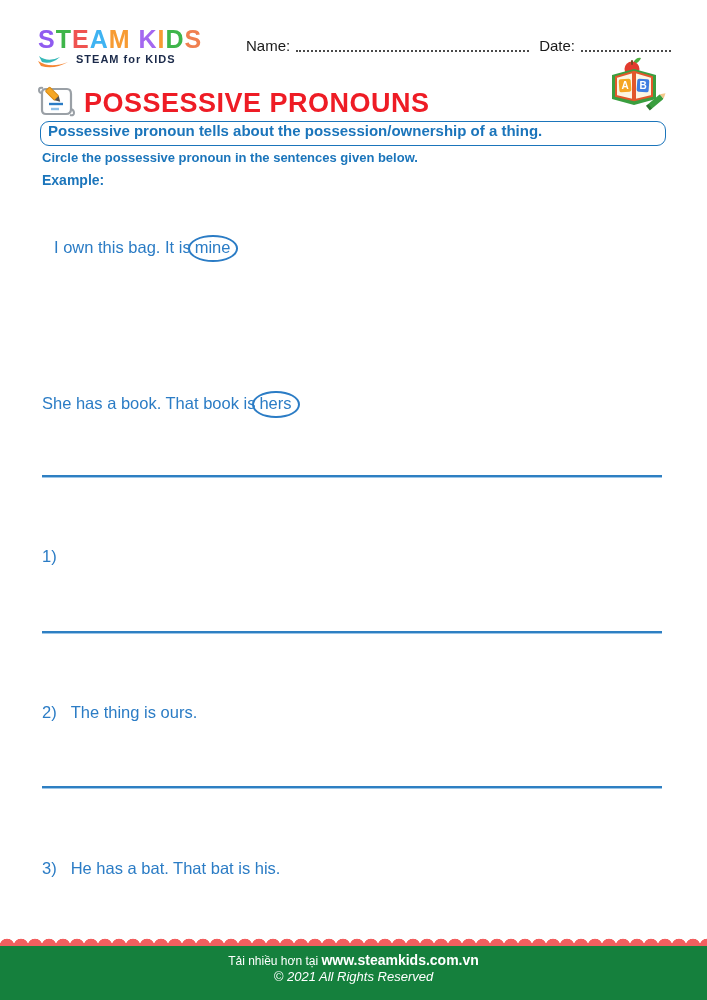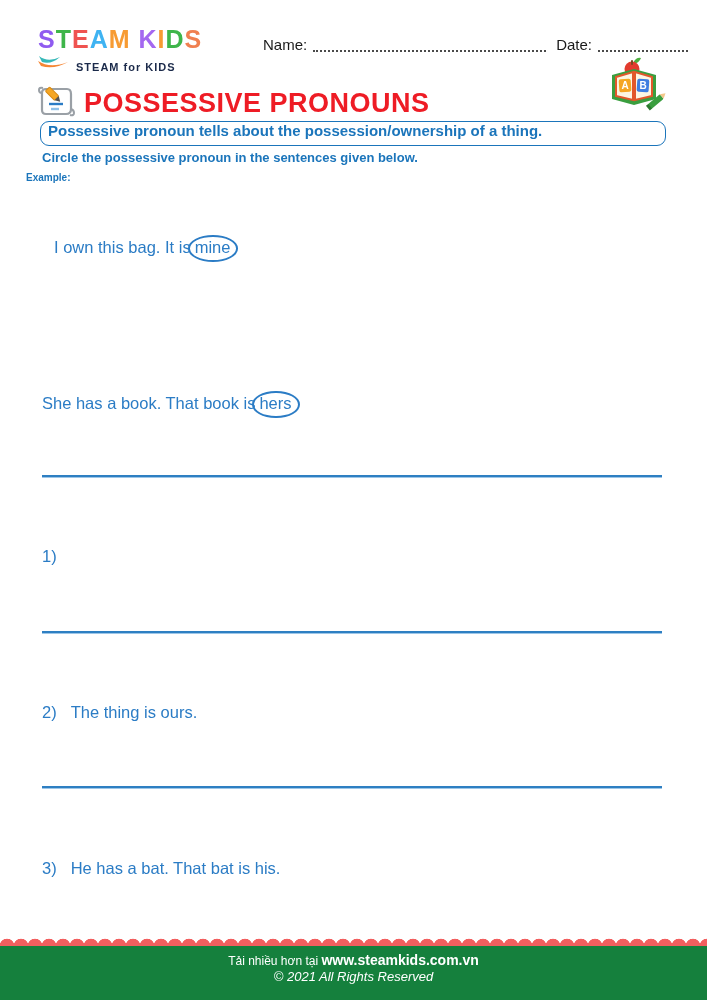--- a/index.html
+++ b/index.html
@@ -6,40 +6,40 @@
   html,body { background:#e9e9e9; }
   .page {
     position:relative; width:707px; height:1000px; margin:0 auto;
     background:#ffffff; overflow:hidden;
     font-family:"Liberation Sans", sans-serif;
     padding-left:12px;
   }
   
   .logo { position:absolute; left:38px; top:26px; width:210px; }
   .logo-word { font-weight:bold; font-size:25px; letter-spacing:1px; line-height:26px; white-space:pre; }
-  .logo-sub { display:flex; align-items:flex-end; gap:4px; margin-top:1px; }
+  .logo-sub { display:flex; align-items:flex-start; gap:4px; margin-top:1px; }
   .logo-tagline { font-size:11px; font-weight:bold; color:#1b2a4a; letter-spacing:1px; }
-  .namedate { position:absolute; left:263px; top:36px; width:425px; display:flex; align-items:flex-start; font-size:15px; color:#1a1a1a; font-weight:500; }
+  .namedate { position:absolute; left:246px; top:36px; width:425px; display:flex; align-items:center; font-size:15px; color:#1a1a1a; font-weight:500; }
   .dotline { border-bottom:2px dotted #4a4a4a; height:16px; display:inline-block; }
   .dot-name { width:290px; margin:0 10px 2px 6px; }
   .dot-date { width:112px; margin:0 0 2px 6px; }
   .abc-icon { position:absolute; left:606px; top:55px; }
   
   .title-row { position:absolute; left:38px; top:84px; display:flex; align-items:center; gap:8px; }
   .title-text { font-size:27px; font-weight:bold; color:#ee1c25; letter-spacing:0.5px; }
   
   .def-box {
     position:absolute; left:40px; top:121px; width:626px; height:25px;
     border:1.6px solid #1b75bb; border-radius:9px;
     display:flex; align-items:flex-start; padding-left:7px;
   }
   .def-text { font-size:15px; font-weight:bold; color:#1b75bb; }
   
   .instr1 { position:absolute; left:42px; top:150px; font-size:13px; font-weight:bold; color:#1b75bb; }
-  .instr2 { position:absolute; left:26px; top:172px; font-size:10px; font-weight:bold; color:#1b75bb; }
+  .instr2 { position:absolute; left:42px; top:172px; font-size:14px; font-weight:bold; color:#1b75bb; }
   
   .sentence { position:absolute; left:42px; font-size:16.5px; color:#2b7cc5; white-space:nowrap; }
   .ex1 { top:235px;margin-left:12px; }
   .ex2 { top:391px; }
   .circled {
     display:inline-block; border:2px solid #2b7cc5; border-radius:50%;
     padding:1px 6px 3px 5px; margin-left:-3px;
   }
   .q { display:flex; gap:14px; }
   .q1 { top:547px; }

